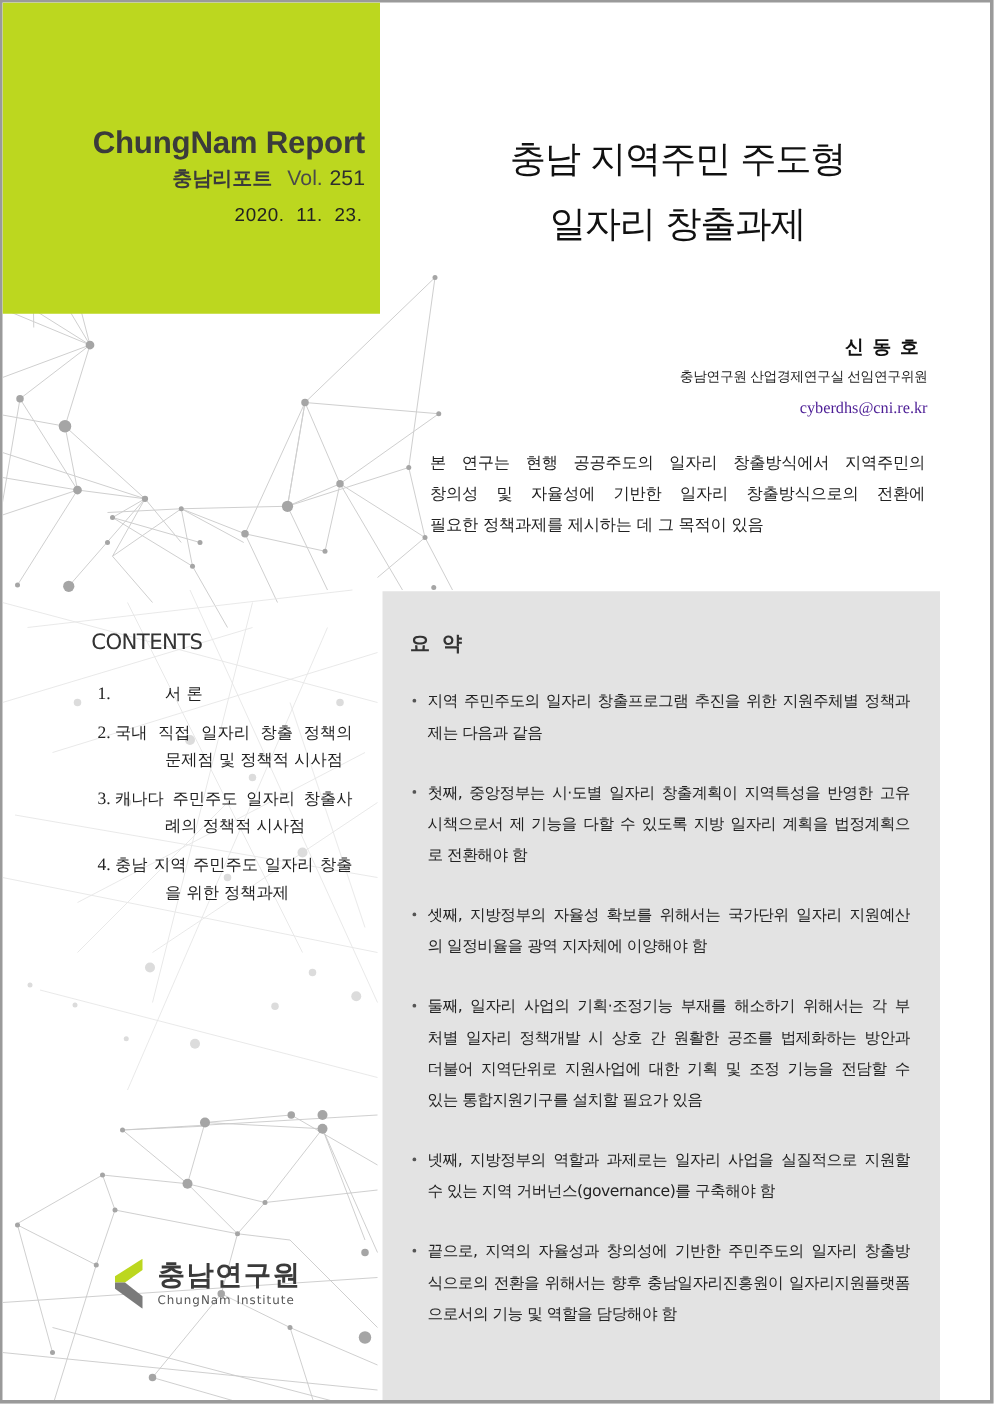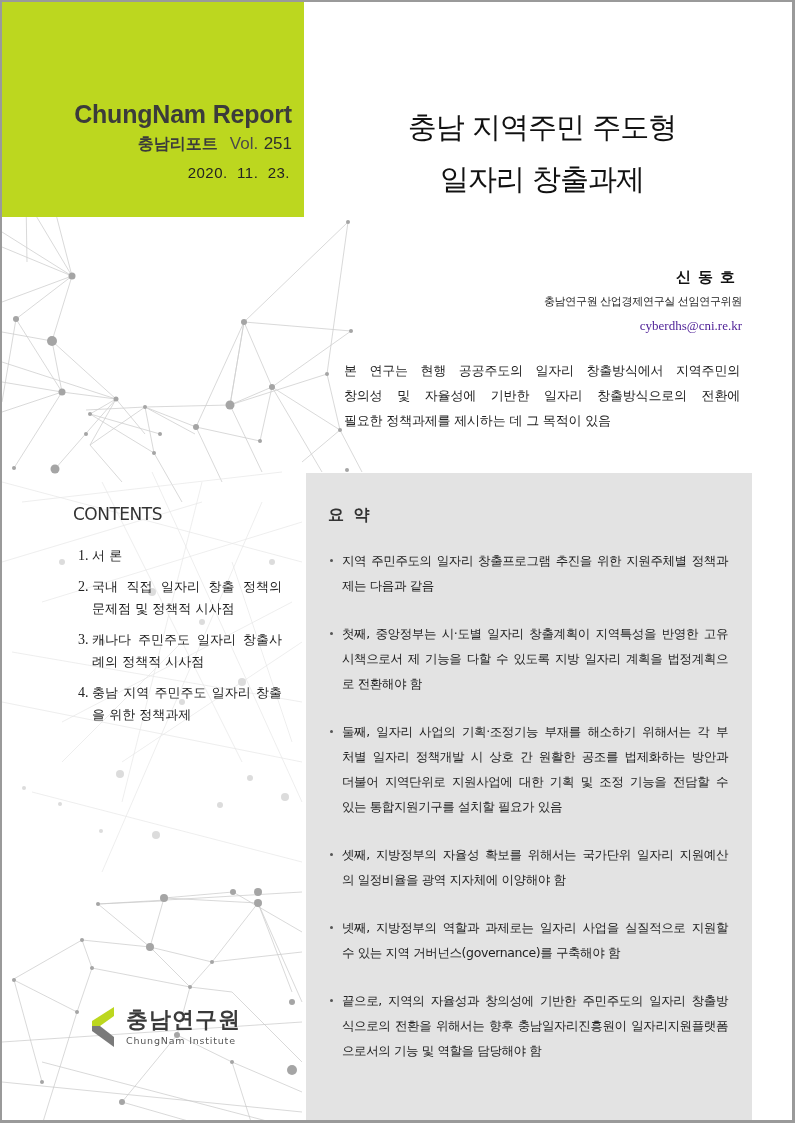--- a/index.html
+++ b/index.html
@@ -1,21 +1,21 @@
 <!DOCTYPE html>
 <html><head>
   <meta charset="utf-8">
   <style>
     * { margin: 0; padding: 0; box-sizing: border-box; }
     html, body { width: 795px; height: 1123px; overflow: hidden; background: #ffffff; }
     body { font-family: "DejaVu Sans", "Liberation Sans", sans-serif; color: #222; position: relative; }
     .page { position: absolute; left: 0; top: 0; width: 795px; height: 1123px; background: #fff;
             border-top: 2px solid #9a9a9a; border-left: 2px solid #9a9a9a; border-right: 3px solid #9a9a9a; border-bottom: 3px solid #9a9a9a; overflow: hidden; }
     .network { position: absolute; left: 0; top: 0; width: 795px; height: 1123px; }
-    .green-box { position: absolute; left: 0; top: 0; width: 302px; height: 215px; background: #bcd71f; }
+    .green-box { position: absolute; left: 0; top: 0; width: 302px; height: 249px; background: #bcd71f; }
     .report-name { position: absolute; right: 12px; top: 98px; font-family: "Liberation Sans", sans-serif; font-weight: bold; font-size: 25px; color: #3b3b3b; letter-spacing: -0.2px; white-space: nowrap; }
     .report-vol { position: absolute; right: 12px; top: 131px; font-size: 17px; color: #3b3b3b; white-space: nowrap; font-family: "DejaVu Sans", sans-serif; }
     .report-vol .ko { font-weight: bold; font-size: 16px; }
     .report-vol .vol-label { font-family: "Liberation Sans", sans-serif; font-weight: normal; color: #4a4a4a; margin-left: 12px; }
     .report-vol .vol-num { font-family: "Liberation Sans", sans-serif; color: #2e2e2e; }
     .report-date { position: absolute; right: 14px; top: 162px; font-family: "Liberation Sans", sans-serif; font-size: 15px; color: #222; letter-spacing: 0.5px; white-space: pre; }
 
     .title { position: absolute; left: 380px; width: 320px; text-align: center; font-family: "DejaVu Sans", sans-serif; font-size: 29px; color: #111; letter-spacing: -1px; }
     .title.l1 { top: 106px; }
     .title.l2 { top: 158px; }
@@ -27,21 +27,21 @@
     .abstract { position: absolute; left: 342px; top: 356px; width: 396px; font-family: "DejaVu Sans", sans-serif; font-size: 13px; line-height: 25px; color: #222; text-align: justify; text-align-last: left; letter-spacing: -0.2px; }
     .abstract span { display: block; text-align: justify; text-align-last: justify; }
     .abstract span.last { text-align-last: left; }
 
     .contents-title { position: absolute; left: 71px; top: 502px; font-family: "DejaVu Sans", sans-serif; font-size: 17px; color: #333; letter-spacing: -0.5px; }
     .toc { position: absolute; left: 76px; top: 543px; width: 204px; list-style: none; font-family: "DejaVu Serif", serif; font-size: 13px; color: #222; }
     .toc li { display: flex; margin-bottom: 9px; line-height: 22px; }
     .toc .num { width: 14px; flex: 0 0 14px; font-family: "Liberation Serif", serif; font-size: 14px; }
     .toc .label { flex: 1; }
     .toc .label span { display: block; text-align: justify; text-align-last: justify; }
-    .toc .label span.last { text-align-last: left; }
+    .toc .label span.last { text-align-last: left; margin-left: 40px; }
 
     .summary-panel { position: absolute; left: 304px; top: 471px; width: 446px; height: 660px; background: #e3e3e3; }
     .summary-title { position: absolute; left: 22px; top: 32px; font-family: "DejaVu Sans", sans-serif; font-weight: bold; font-size: 16px; color: #333; letter-spacing: 2px; }
     .summary-list { position: absolute; left: 22px; top: 75px; width: 400px; list-style: none; }
     .summary-list li { position: relative; padding-left: 14px; font-family: "DejaVu Sans", sans-serif; font-size: 12.5px; line-height: 25px; color: #222; letter-spacing: -0.4px; margin-bottom: 23px; }
     .summary-list li::before { content: ""; position: absolute; left: 2px; top: 11px; width: 3px; height: 3px; border-radius: 50%; background: #555; }
     .summary-list li span { display: block; text-align: justify; text-align-last: justify; white-space: nowrap; }
     .summary-list li span.last { text-align-last: left; }
 
     .logo { position: absolute; left: 90px; top: 1003px; width: 160px; height: 45px; }
@@ -279,28 +279,28 @@
       <li>
         <span>지역 주민주도의 일자리 창출프로그램 추진을 위한 지원주체별 정책과</span>
         <span class="last">제는 다음과 같음</span>
       </li>
       <li>
         <span>첫째, 중앙정부는 시·도별 일자리 창출계획이 지역특성을 반영한 고유</span>
         <span>시책으로서 제 기능을 다할 수 있도록 지방 일자리 계획을 법정계획으</span>
         <span class="last">로 전환해야 함</span>
       </li>
       <li>
+        <span>셋째, 지방정부의 자율성 확보를 위해서는 국가단위 일자리 지원예산</span>
+        <span class="last">의 일정비율을 광역 지자체에 이양해야 함</span>
+      </li>
+      <li>
         <span>둘째, 일자리 사업의 기획·조정기능 부재를 해소하기 위해서는 각 부</span>
         <span>처별 일자리 정책개발 시 상호 간 원활한 공조를 법제화하는 방안과</span>
         <span>더불어 지역단위로 지원사업에 대한 기획 및 조정 기능을 전담할 수</span>
         <span class="last">있는 통합지원기구를 설치할 필요가 있음</span>
-      </li>
-      <li>
-        <span>셋째, 지방정부의 자율성 확보를 위해서는 국가단위 일자리 지원예산</span>
-        <span class="last">의 일정비율을 광역 지자체에 이양해야 함</span>
       </li>
       <li>
         <span>넷째, 지방정부의 역할과 과제로는 일자리 사업을 실질적으로 지원할</span>
         <span class="last">수 있는 지역 거버넌스(governance)를 구축해야 함</span>
       </li>
       <li>
         <span>끝으로, 지역의 자율성과 창의성에 기반한 주민주도의 일자리 창출방</span>
         <span>식으로의 전환을 위해서는 향후 충남일자리진흥원이 일자리지원플랫폼</span>
         <span class="last">으로서의 기능 및 역할을 담당해야 함</span>
       </li>

